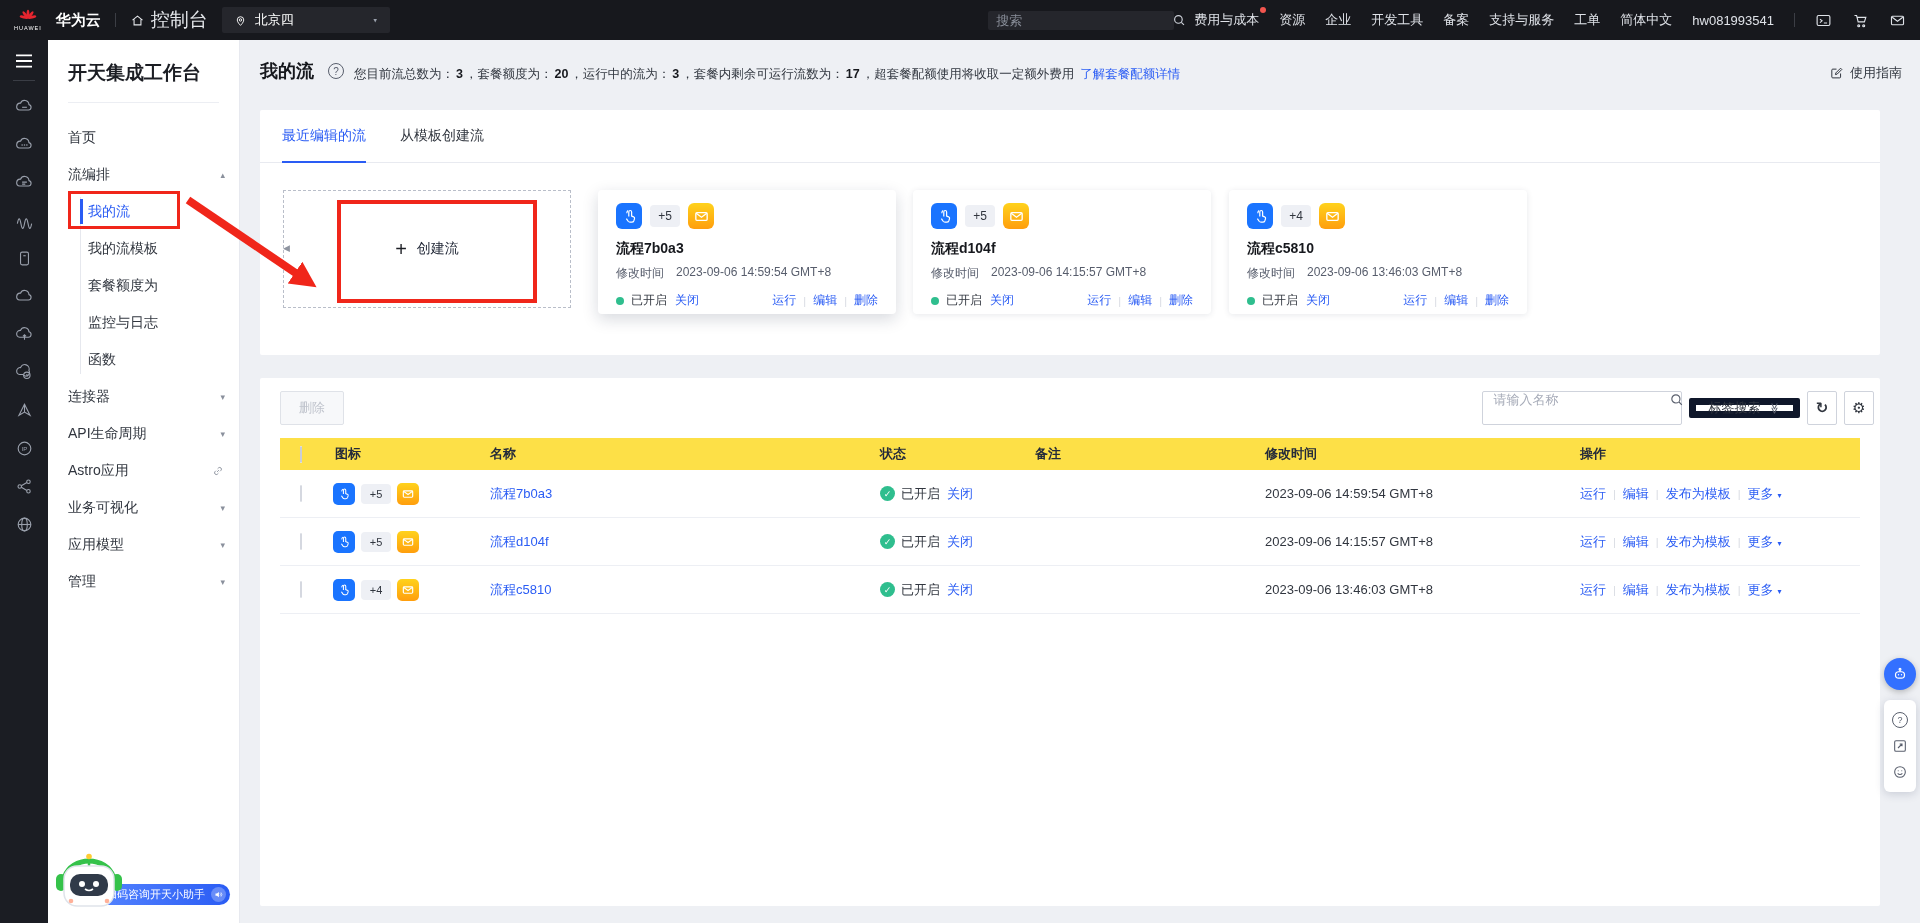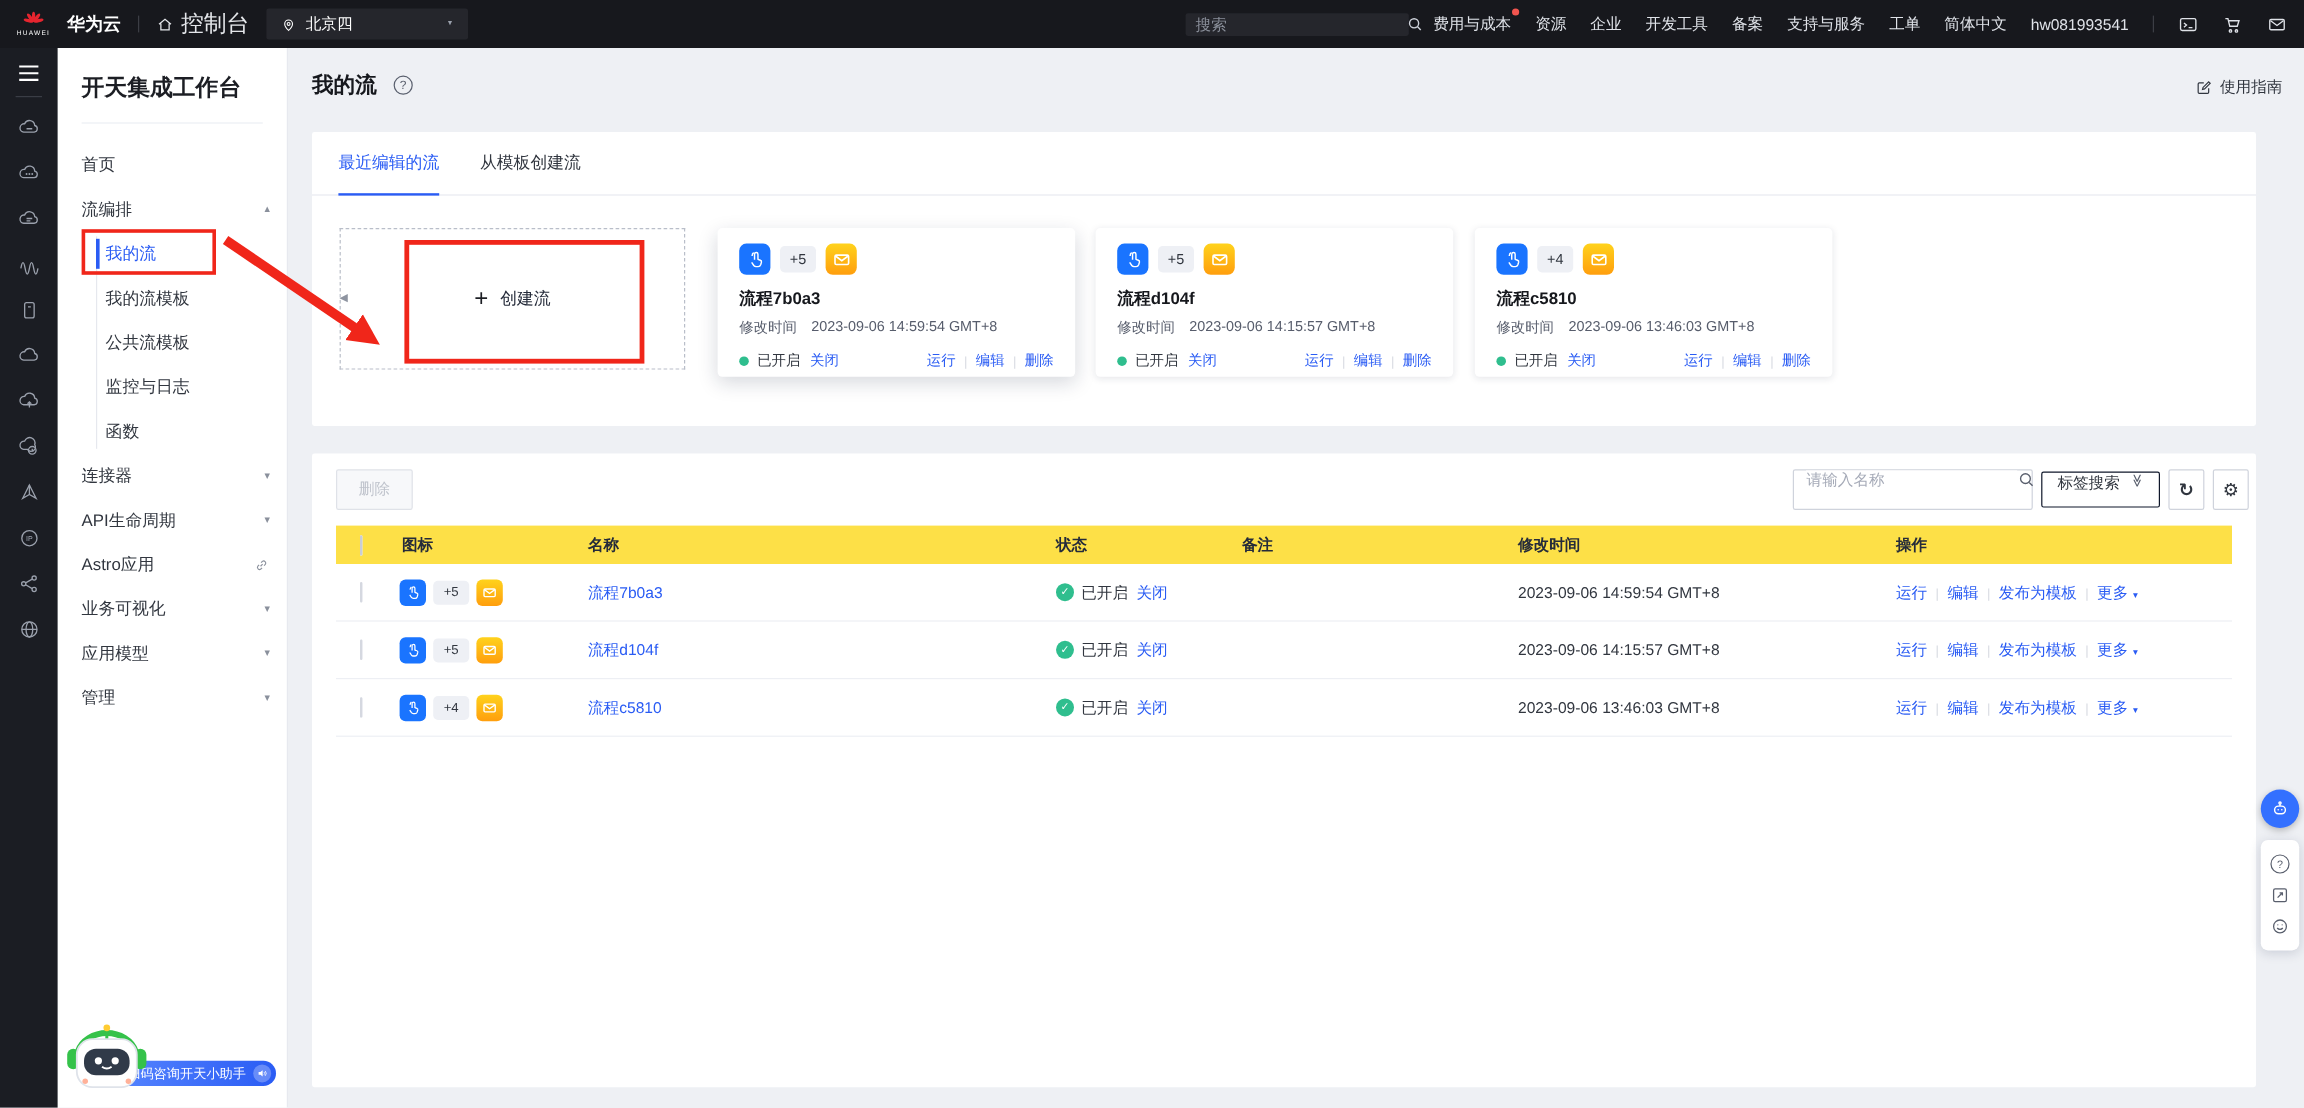--- a/index.html
+++ b/index.html
@@ -79,21 +79,21 @@
   .fc-status { color:#31363f; margin-right:8px; }
   .fc-actions { margin-left:auto; display:flex; align-items:center; }
   .sep::before { content:"|"; color:#d8dbe2; margin:0 7px; font-size:11px; }
 
   .tbar { position:relative; height:60px; }
   .btn-del { position:absolute; left:20px; top:13px; width:64px; height:34px; background:#f7f8fa; border:1px solid #dfe2e8; border-radius:2px; color:#bfc3cc; font-size:13px; display:flex; align-items:center; justify-content:center; }
   .tbar-right { position:absolute; right:6px; top:13px; display:flex; align-items:center; gap:7px; }
   .search-box { width:200px; height:34px; border:1px solid #cfd3dc; border-radius:2px; background:#fff; display:flex; align-items:flex-start; padding:0 10px; }
   .search-box input { flex:1; border:0; outline:0; font-size:13px; color:#31363f; font-family:inherit; }
   .search-box input::placeholder { color:#a6abb8; }
-  .btn-tag { height:30px; padding:0 12px; border:1px solid #0f172a; border-radius:2px; background:#fff; display:flex; align-items:flex-start; gap:9px; font-size:13px; color:#31363f; cursor:pointer; }
+  .btn-tag { height:20px; padding:0 12px; border:7px solid #0f172a; border-radius:2px; background:#fff; display:flex; align-items:center; gap:9px; font-size:13px; color:#31363f; cursor:pointer; }
   .rot90 { display:inline-block; transform:rotate(90deg); font-size:11px; color:#595f6d; }
   .btn-sq { width:30px; height:34px; border:1px solid #cfd3dc; border-radius:2px; background:#fff; display:flex; align-items:center; justify-content:center; font-size:15px; color:#31363f; cursor:pointer; }
 
   .table { margin:0 20px; }
   .thead, .trow { display:grid; grid-template-columns:45px 155px 390px 155px 230px 315px 1fr; align-items:center; }
   .thead { background:#fde047; height:32px; font-size:13px; font-weight:700; color:#252b3a; }
   .trow { height:48px; border-bottom:1px solid #edeff4; font-size:13px; color:#31363f; }
   .cell { padding-left:10px; }
   .cb { width:15px; height:15px; border:1px solid #c9cdd6; border-radius:2px; background:#fff; margin-left:20px; cursor:pointer; }
   .cb.row { background:#f7f8fa; border-color:#d5d8e0; }
@@ -299,21 +299,21 @@
       <span class="sb-arrow">▴</span>
     </div>
     <div class="sb-children">
       <div class="sb-sub active">
           <span>我的流</span>
         </div>
       <div class="sb-sub">
           <span>我的流模板</span>
         </div>
       <div class="sb-sub">
-          <span>公共流模板</span>
+          <span>套餐额度为</span>
         </div>
       <div class="sb-sub">
           <span>监控与日志</span>
         </div>
       <div class="sb-sub">
           <span>函数</span>
         </div>
     </div>
     <div class="sb-item">
       <span>连接器</span>
@@ -344,20 +344,23 @@
     <div class="sb-item">
       <span>管理</span>
       <span class="sb-arrow">▾</span>
     </div>
   </div>
 </div>
 
 <div class="main-header">
   <div class="page-title">我的流</div>
   <div class="help-circle">?</div>
+  <div class="page-desc">
+    <span>您目前流总数为：</span><span class="num">3</span><span>，套餐额度为：</span><span class="num">20</span><span>，运行中的流为：</span><span class="num">3</span><span>，套餐内剩余可运行流数为：</span><span class="num">17</span><span>，超套餐配额使用将收取一定额外费用</span><span class="desc-link">了解套餐配额详情</span>
+  </div>
   <div class="guide">
     <span>
         <svg width="15" height="15" viewBox="0 0 24 24" fill="none" stroke="#31363f" stroke-width="1.6">
           <path d="M12 5H6a1.5 1.5 0 0 0-1.5 1.5v11A1.5 1.5 0 0 0 6 19h11a1.5 1.5 0 0 0 1.5-1.5V12"></path>
           <path d="M18.5 3.5l2 2L13 13l-2.7.7.7-2.7z"></path>
         </svg>
       </span>
     <span>使用指南</span>
   </div>
 </div>

